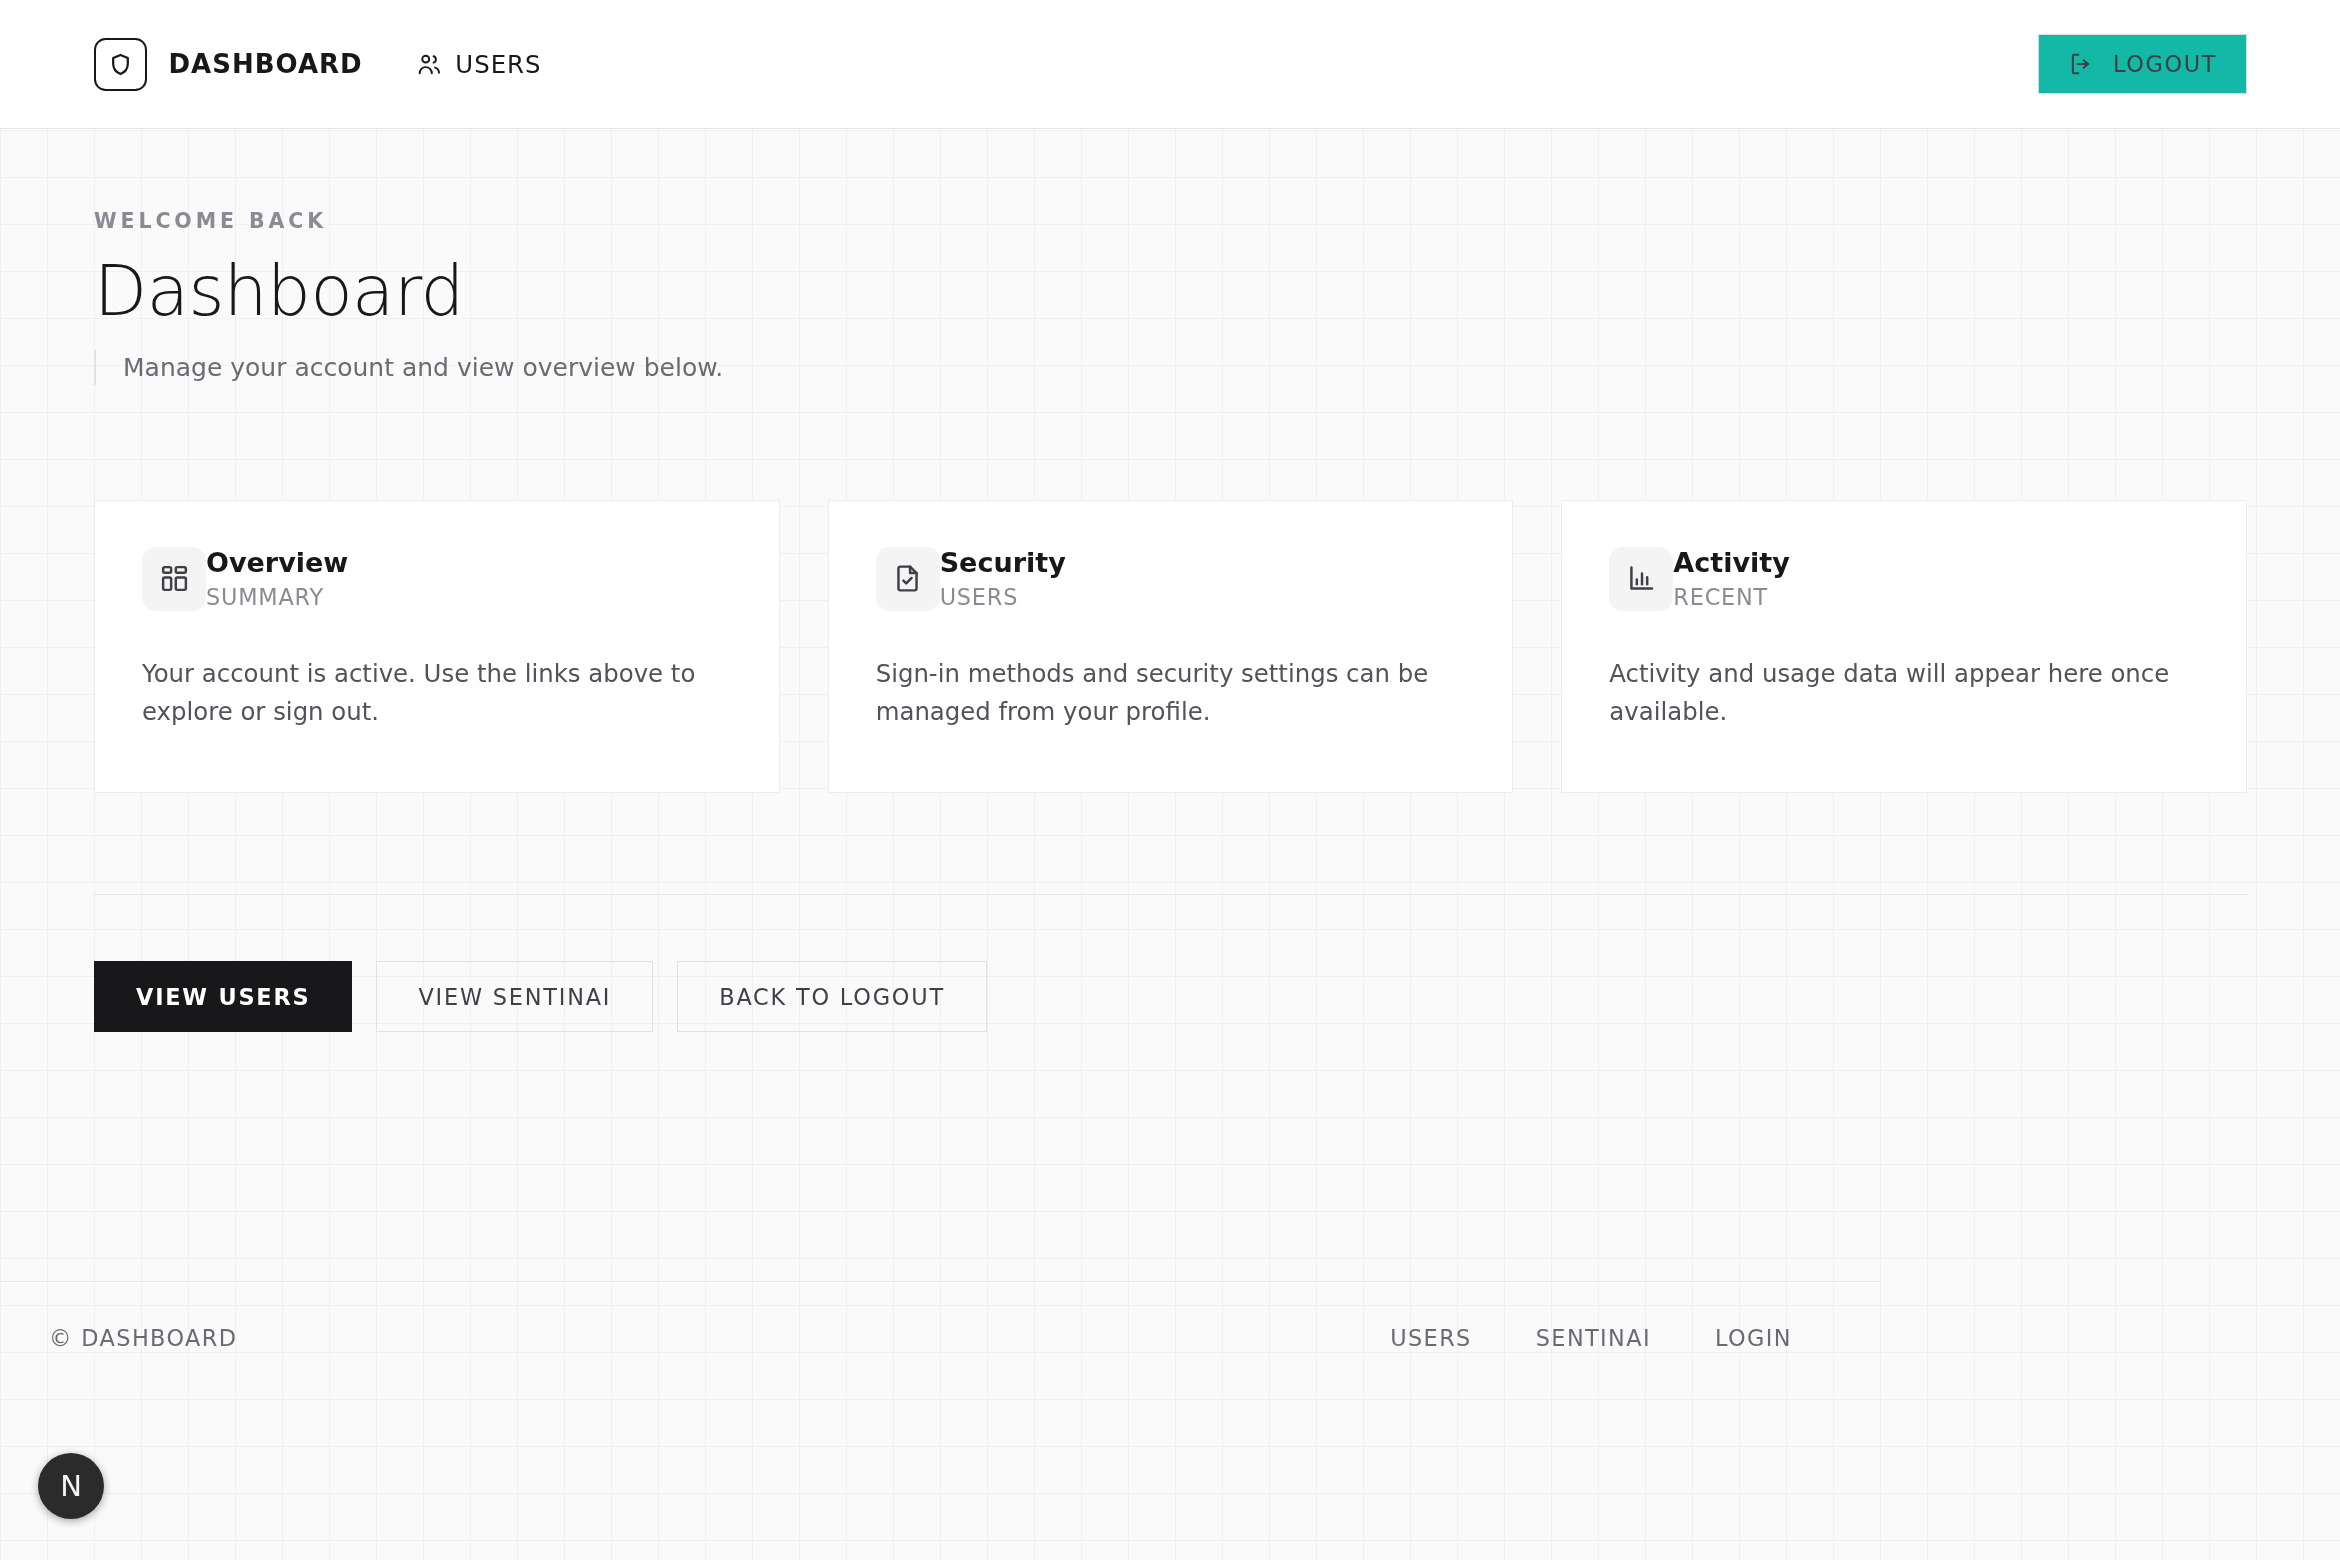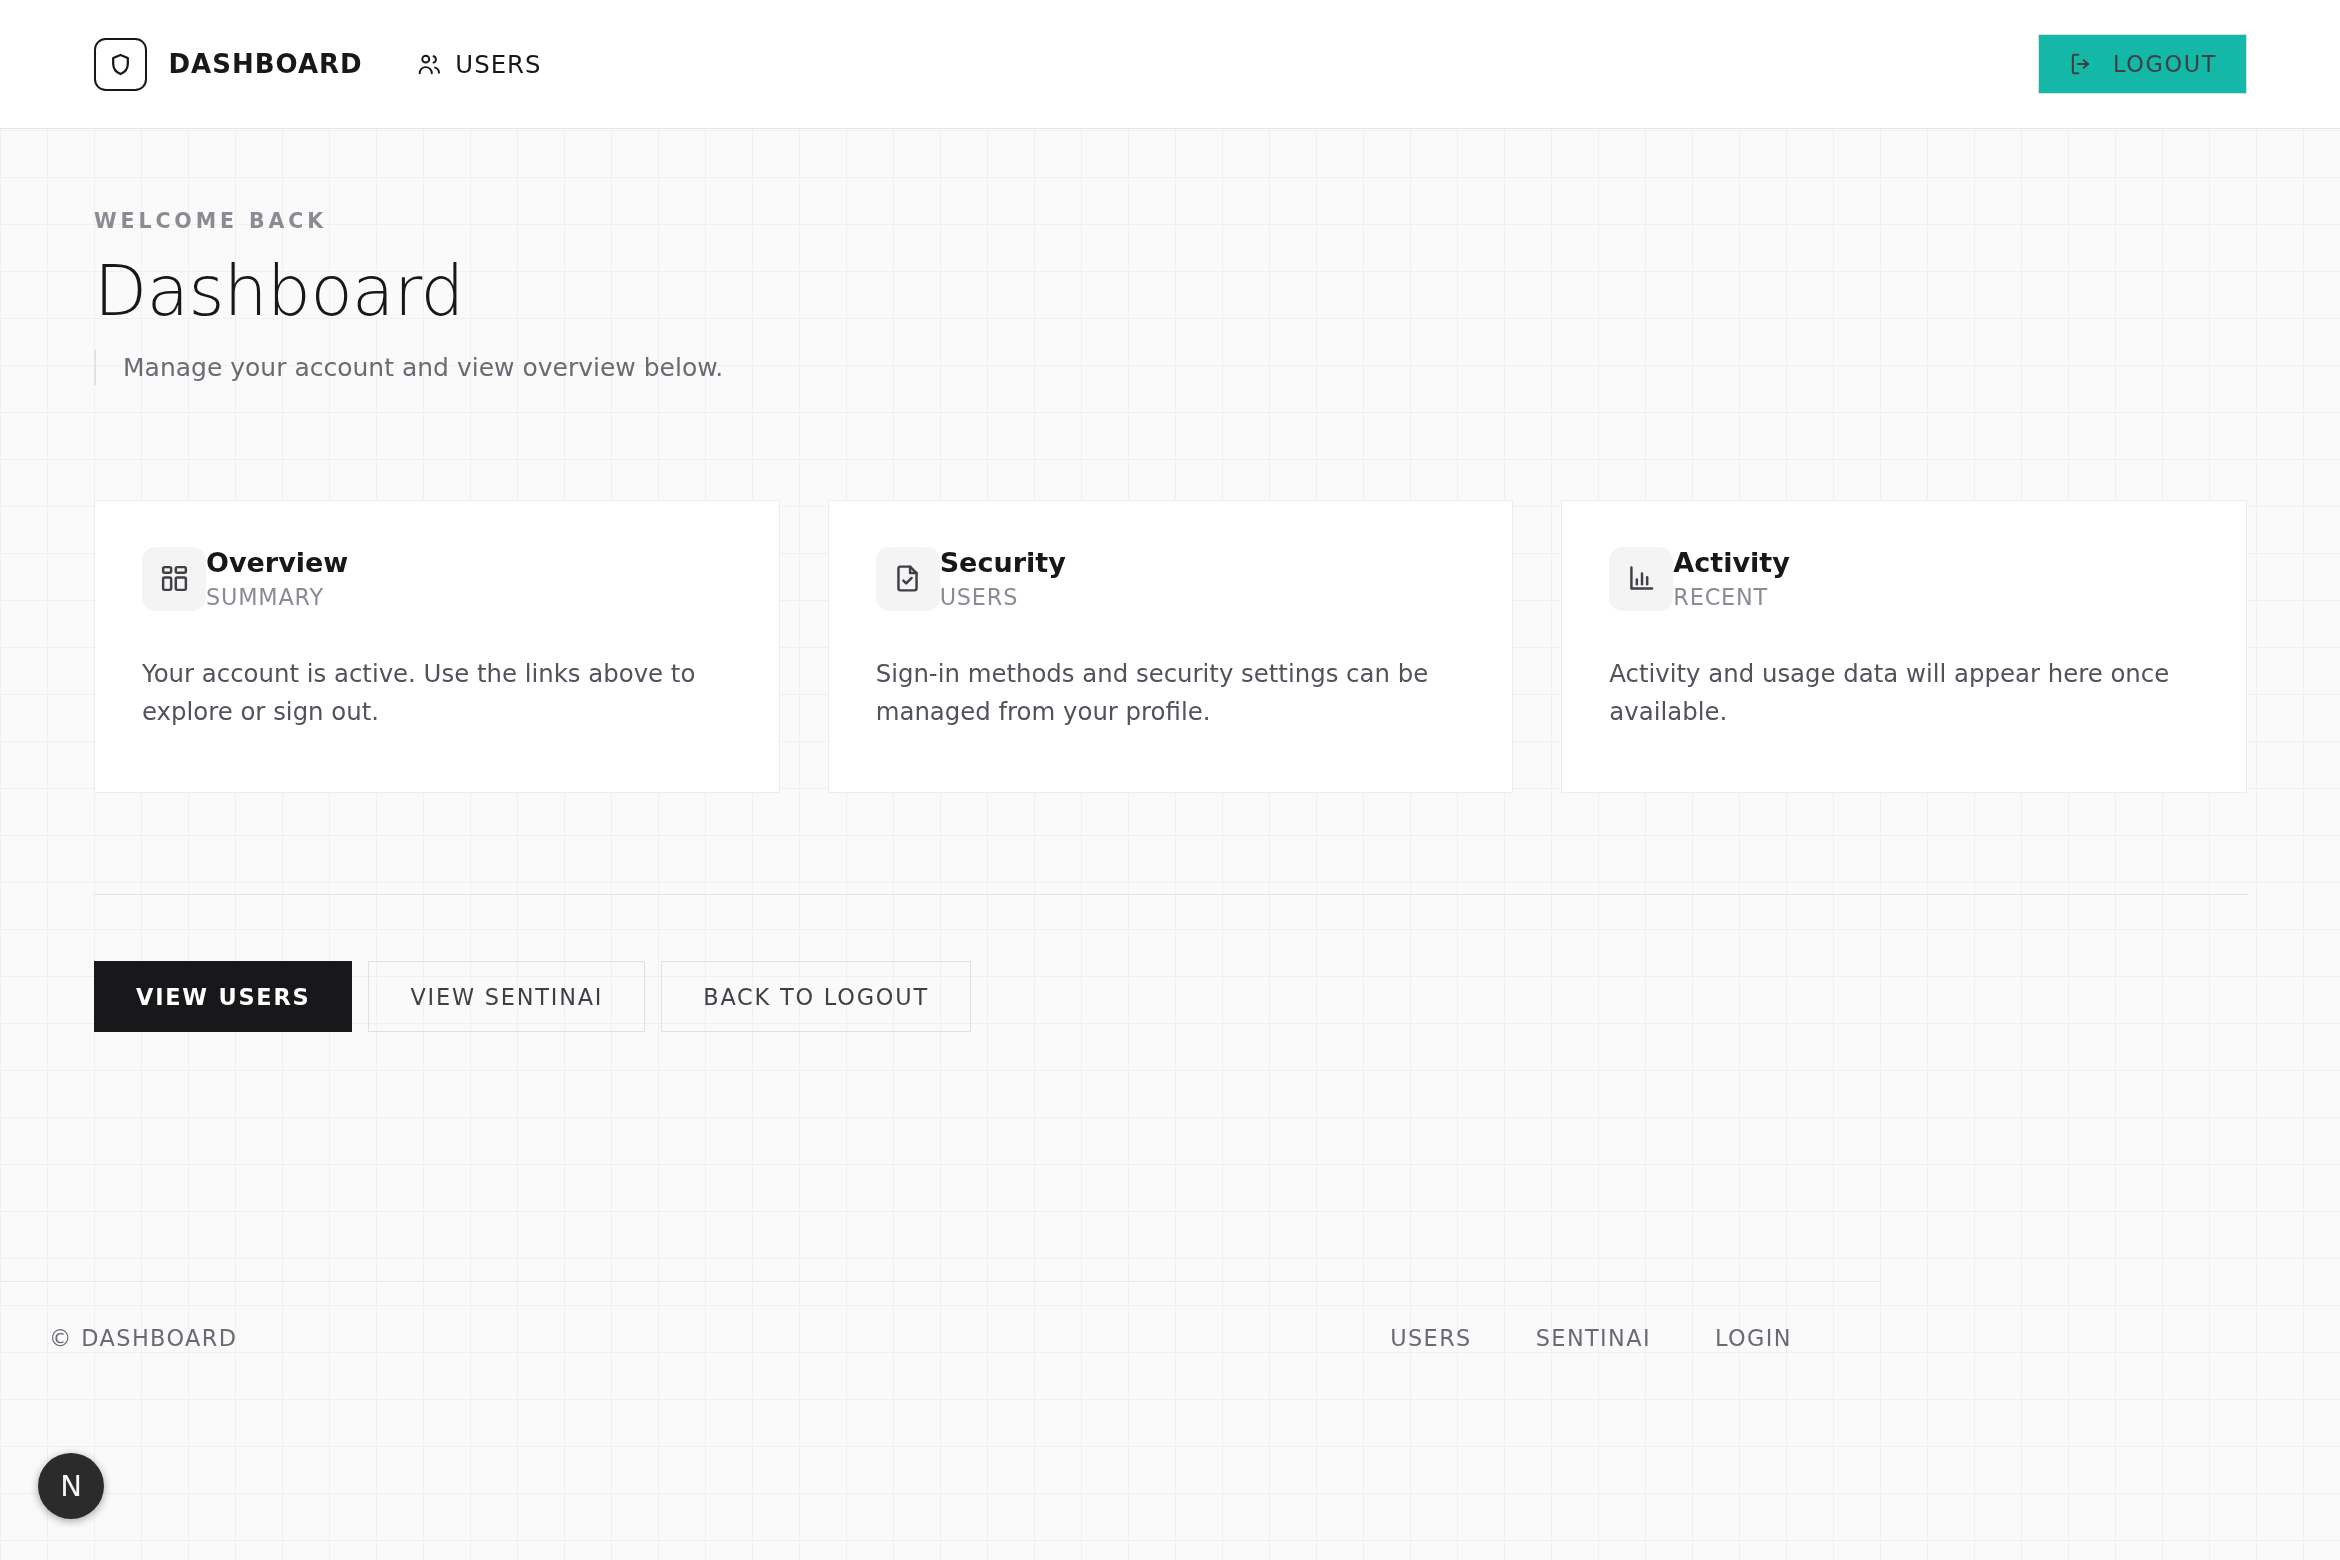--- a/index.html
+++ b/index.html
@@ -191,21 +191,21 @@
     width: 2154px;
     height: 1px;
     background: #e4e4e7;
   }
 
   .actions {
     position: absolute;
     left: 94px;
     top: 961px;
     display: flex;
-    gap: 16px;
+    gap: 24px;
   }
 
   .btn {
     height: 71px;
     padding: 0 41px;
     display: flex;
     align-items: center;
     justify-content: center;
     font-family: inherit;
     font-size: 22.4px;

